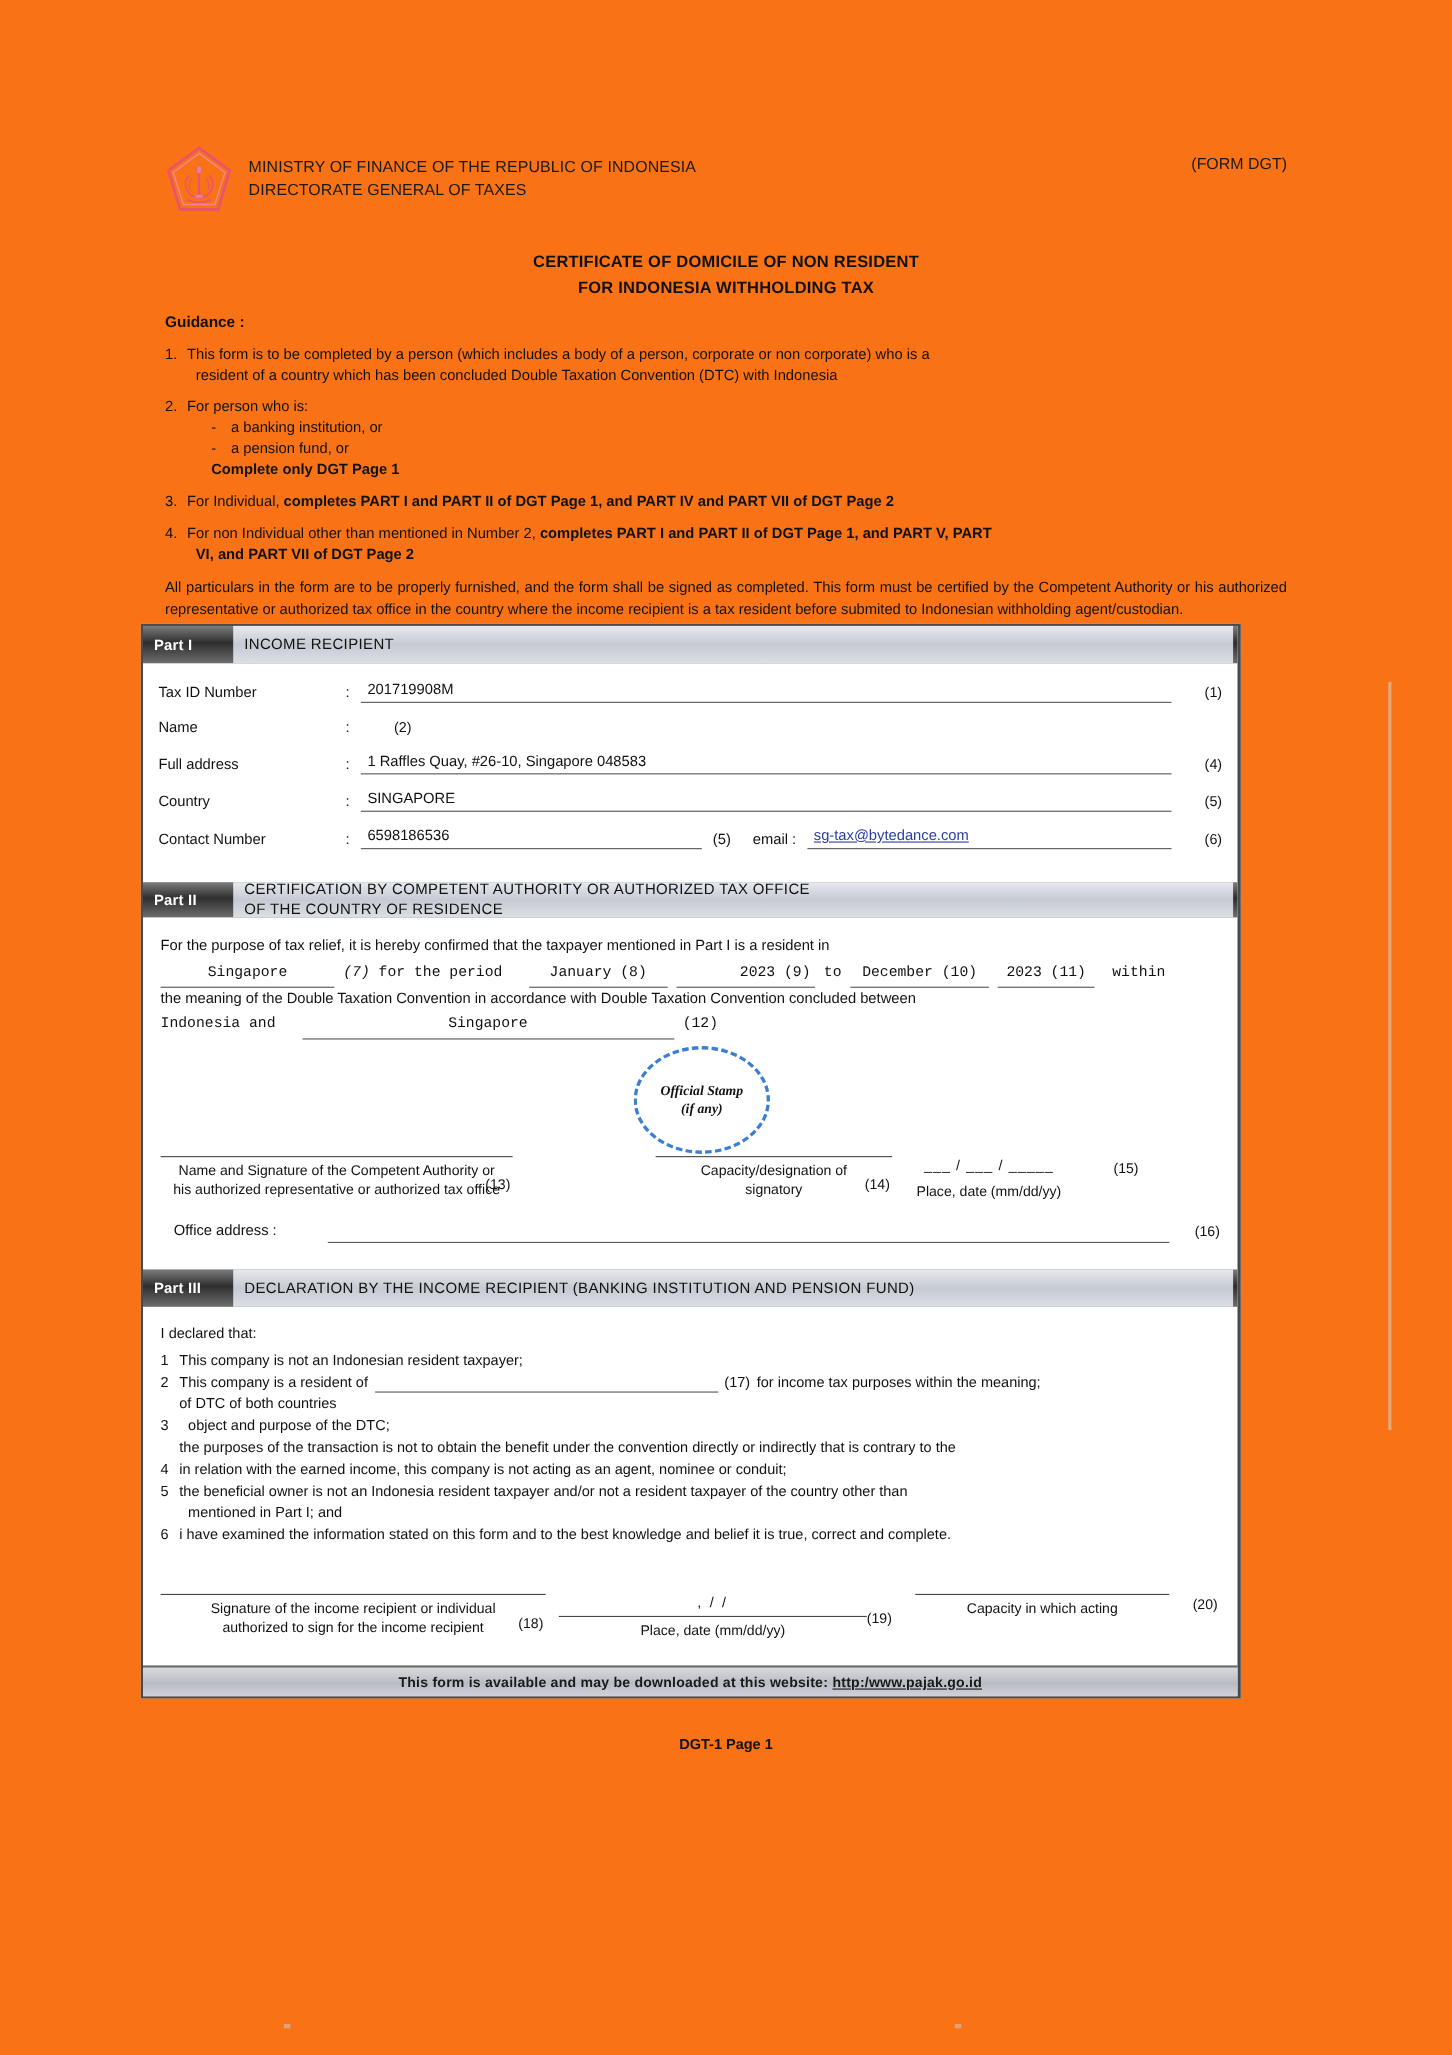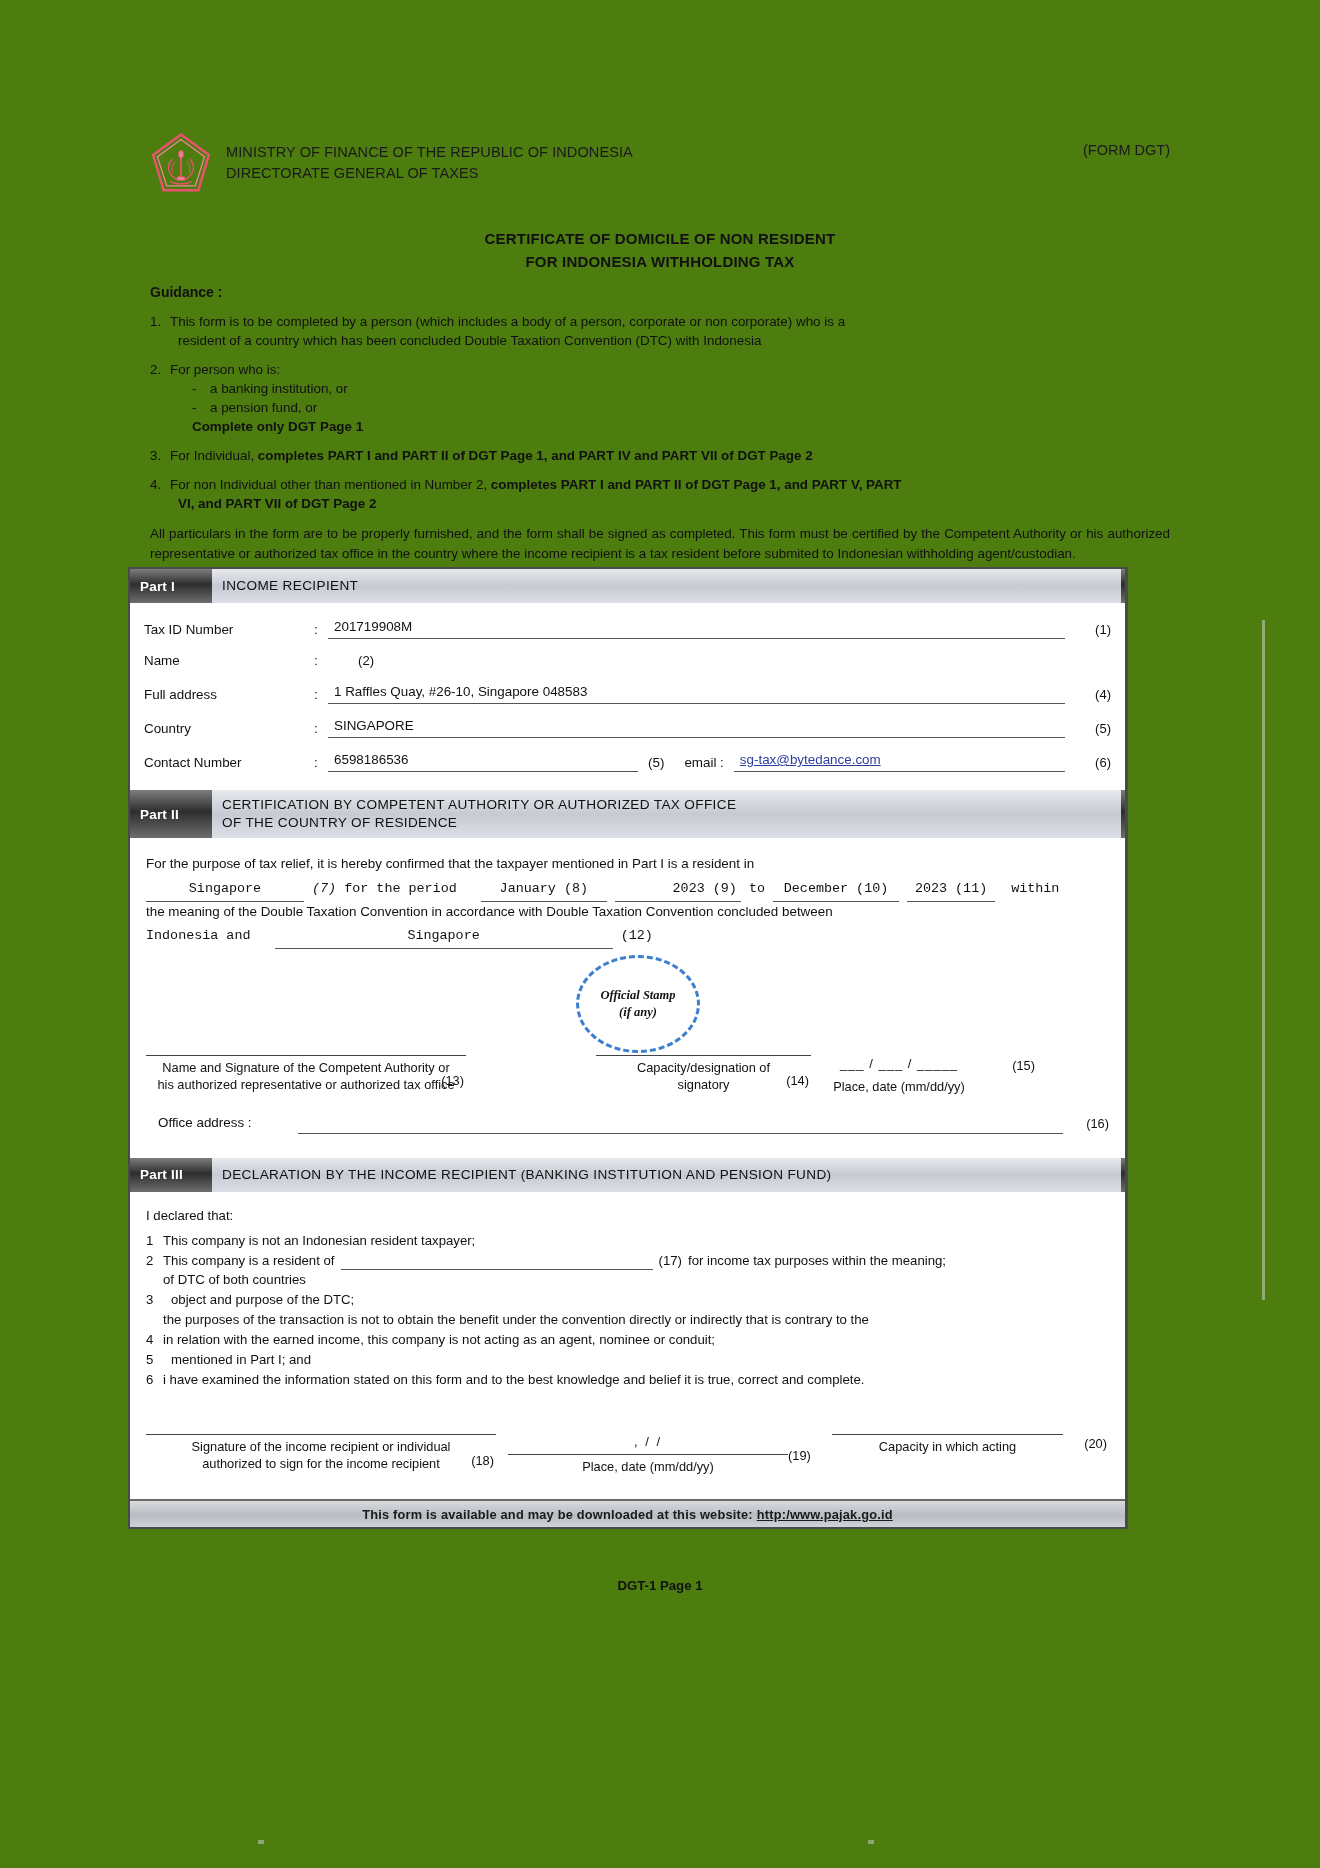--- a/index.html
+++ b/index.html
@@ -13,21 +13,21 @@
     position: relative;
     font-family: "Liberation Sans", sans-serif;
     color: #111;
     overflow: hidden;
   }
   .page {
     position: absolute;
     left: 0; top: 0;
     width: 1320px;
     height: 1868px;
-    background: #4d7c0f;
+    background: #f97316;
   }
   
   .hdr {
     position: absolute;
     left: 150px; top: 140px;
     width: 1020px;
     display: flex;
     align-items: flex-start;
   }
   .emblem {
@@ -100,21 +100,21 @@
     border-right-width: 3px;
     box-sizing: border-box;
     background: #fff;
   }
   .part-bar {
     display: flex;
     align-items: stretch;
     background: linear-gradient(180deg,#7d7d7d 0%,#2e2e2e 45%,#6d6d6d 100%);
     height: 34px;
   }
-  .part-bar.two { height: 48px; }
+  .part-bar.two { height: 32px; margin-top: 12px; }
   .part-tag {
     width: 82px;
     flex: 0 0 82px;
     color: #fff;
     font-size: 13.5px;
     font-weight: bold;
     display: flex;
     align-items: center;
     padding-left: 10px;
     box-sizing: border-box;
@@ -499,20 +499,21 @@
       </div>
 
       <div class="d-item">
         <div class="d-num">4</div>
         <div class="d-body">in relation with the earned income, this company is not acting as an agent, nominee or conduit;</div>
       </div>
 
       <div class="d-item">
         <div class="d-num">5</div>
         <div class="d-body">
+          <div>the beneficial owner is not an Indonesia resident taxpayer and/or not a resident taxpayer of the country other than</div>
           <div style="padding-left:8px">mentioned in Part I; and</div>
         </div>
       </div>
 
       <div class="d-item">
         <div class="d-num">6</div>
         <div class="d-body">i have examined the information stated on this form and to the best knowledge and belief it is true, correct and complete.</div>
       </div>
 
       <div class="sig-row" style="margin-top:44px;padding-bottom:14px">

